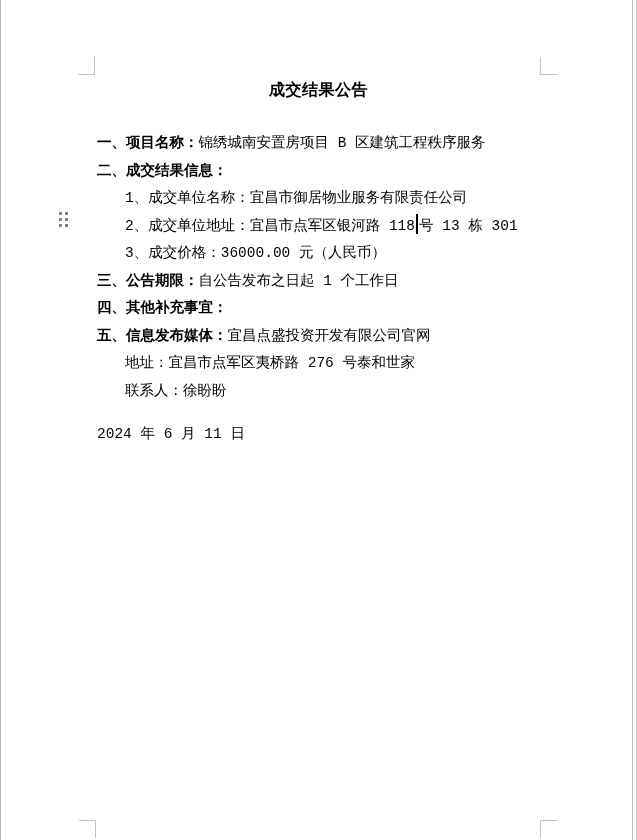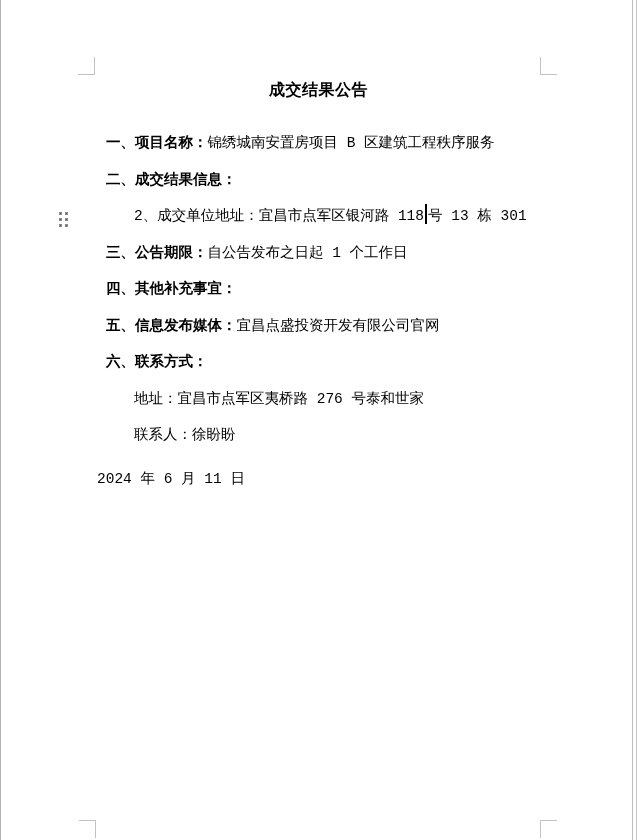--- a/index.html
+++ b/index.html
@@ -74,21 +74,21 @@
   }
   .doc-title {
     margin: 0 0 30px 0;
     font-size: 16px;
     line-height: 17px;
     font-weight: bold;
     text-align: center;
     letter-spacing: 0.5px;
   }
   .line {
-    margin: 9px;
+    margin: 0;
     white-space: nowrap;
   }
   .line .b { font-weight: bold; }
   .sub { padding-left: 28px; }
   .para {
     margin: 0;
     text-align: justify;
     text-indent: 38px;
     white-space: normal;
   }
@@ -128,32 +128,33 @@
   </div>
 
   <div class="content">
 
     <h1 class="doc-title">成交结果公告</h1>
 
     <p class="line"><span class="b">一、项目名称：</span><span>锦绣城南安置房项目 B 区建筑工程秩序服务</span></p>
 
     <p class="line"><span class="b">二、成交结果信息：</span></p>
 
+    <p class="line sub"><span>1、成交单位名称：</span><span>宜昌市御居物业服务有限责任公司</span></p>
 
     <p class="line sub"><span>2、成交单位地址：</span><span>宜昌市点军区银河路 118</span><span class="caret"></span><span>号 13 栋 301</span></p>
 
+    <p class="line sub"><span>3、成交价格：</span><span>36000.00 元（人民币）</span></p>
 
     <p class="line"><span class="b">三、公告期限：</span><span>自公告发布之日起 1 个工作日</span></p>
 
     <p class="line"><span class="b">四、其他补充事宜：</span></p>
 
 
     <p class="line"><span class="b">五、信息发布媒体：</span><span>宜昌点盛投资开发有限公司官网</span></p>
 
-    <p class="line"><span class="b">六、联系方式：</span></p>
 
 
     <p class="line sub"><span>地址：</span><span>宜昌市点军区夷桥路 276 号泰和世家</span></p>
 
     <p class="line sub"><span>联系人：</span><span>徐盼盼</span></p>
 
 
     <p class="date-line">2024 年 6 月 11 日</p>
 
   </div>

